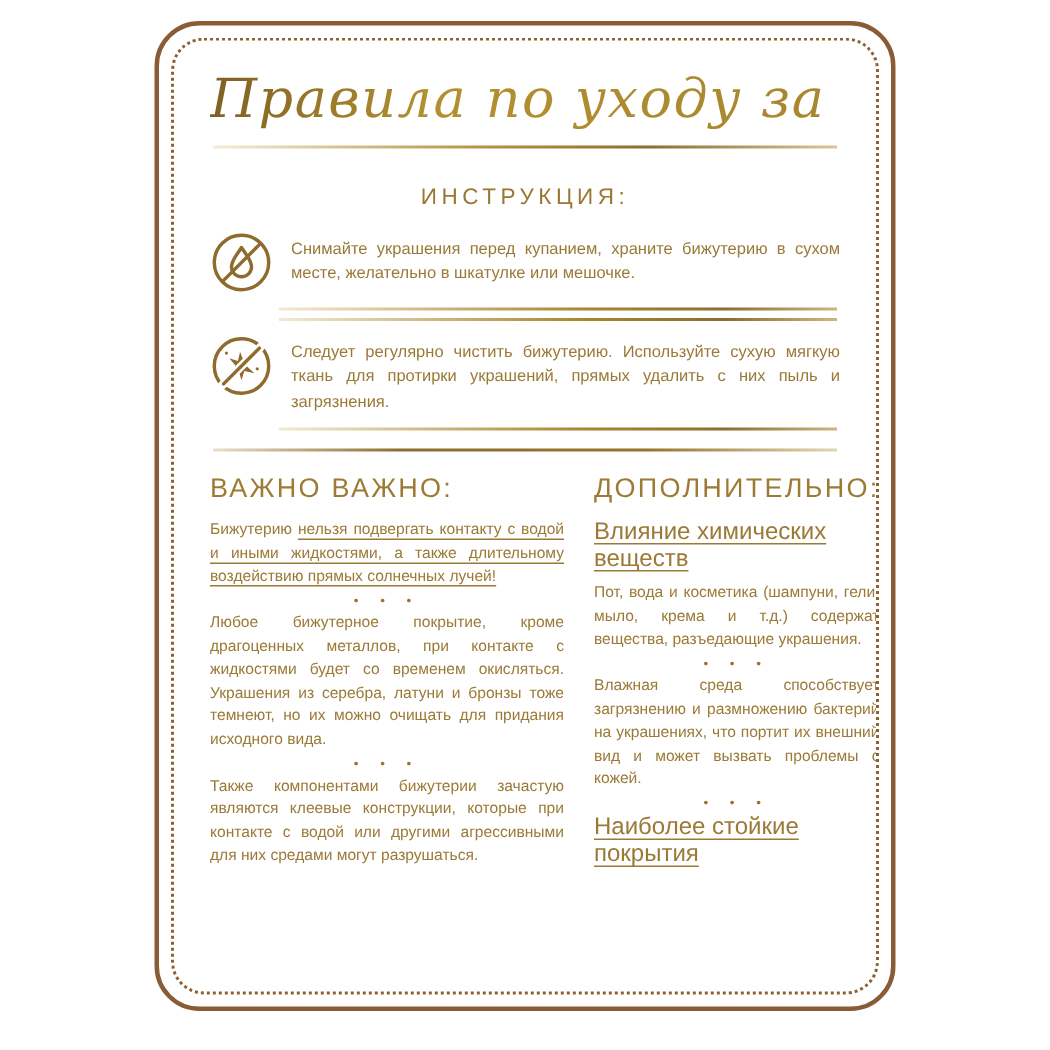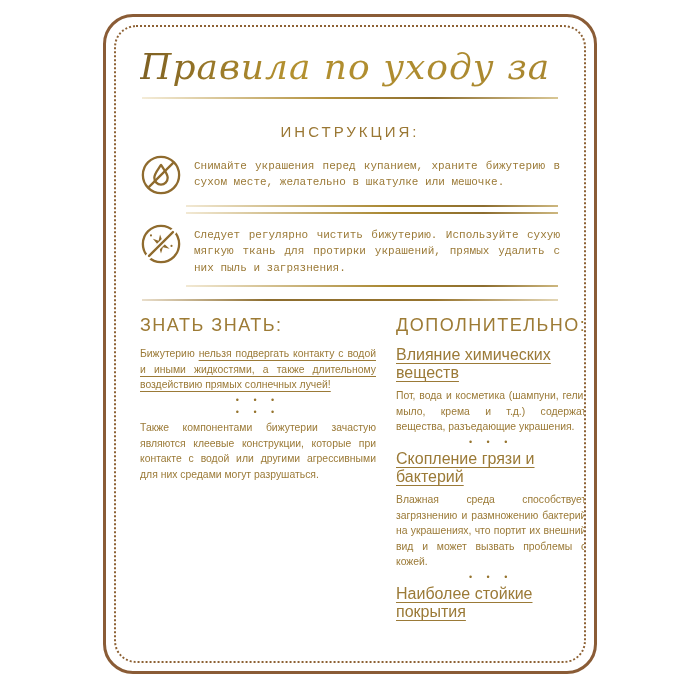--- a/index.html
+++ b/index.html
@@ -54,21 +54,20 @@
     font-size:15px;
     letter-spacing:3px;
     color:#9a7733;
     margin-top:24px;
     font-weight:400;
   }
   .items{margin-top:10px;}
   .item{
     display:flex;align-items:flex-start;gap:12px;
     padding:4px 0;
-    font-family:Liberation Mono, monospace;
   }
   .item .icon{flex:0 0 42px;width:42px;height:42px;}
   .item .txt{
     flex:1;
     font-size:11px;line-height:1.5;
     color:#9b7a37;
     text-align:justify;
     padding-top:4px;
   }
   .item-divider{
@@ -167,36 +166,36 @@
       </div>
       <hr class="item-divider">
 
     </div>
 
     <hr class="section-divider">
 
     <div class="columns">
 
       <div class="col-left">
-        <div class="col-heading">ЗНАТЬ ЗНАТЬ:</div>
+        <div class="col-heading">ВАЖНО ВАЖНО:</div>
         <p class="para"><span>Бижутерию </span><span class="u">нельзя подвергать контакту с водой и иными жидкостями, а также длительному воздействию прямых солнечных лучей!</span></p>
         <div class="dots-sep">•  •  •</div>
+        <p class="para">Любое бижутерное покрытие, кроме драгоценных металлов, при контакте с жидкостями будет со временем окисляться. Украшения из серебра, латуни и бронзы тоже темнеют, но их можно очищать для придания исходного вида.</p>
         <div class="dots-sep">•  •  •</div>
         <p class="para">Также компонентами бижутерии зачастую являются клеевые конструкции, которые при контакте с водой или другими агрессивными для них средами могут разрушаться.</p>
 
       </div>
 
       <div class="col-right">
         <div class="col-heading">ДОПОЛНИТЕЛЬНО:</div>
 
         <p class="subheading">Влияние химических веществ</p>
         <p class="para">Пот, вода и косметика (шампуни, гели, мыло, крема и т.д.) содержат вещества, разъедающие украшения.</p>
         <div class="dots-sep">•  •  •</div>
 
-        <p class="subheading">Скопление грязи и бактерий</p>
         <p class="para">Влажная среда способствует загрязнению и размножению бактерий на украшениях, что портит их внешний вид и может вызвать проблемы с кожей.</p>
         <div class="dots-sep">•  •  •</div>
 
         <p class="subheading">Наиболее стойкие покрытия</p>
 
       </div>
     </div>
 
   </div>
 </div>

